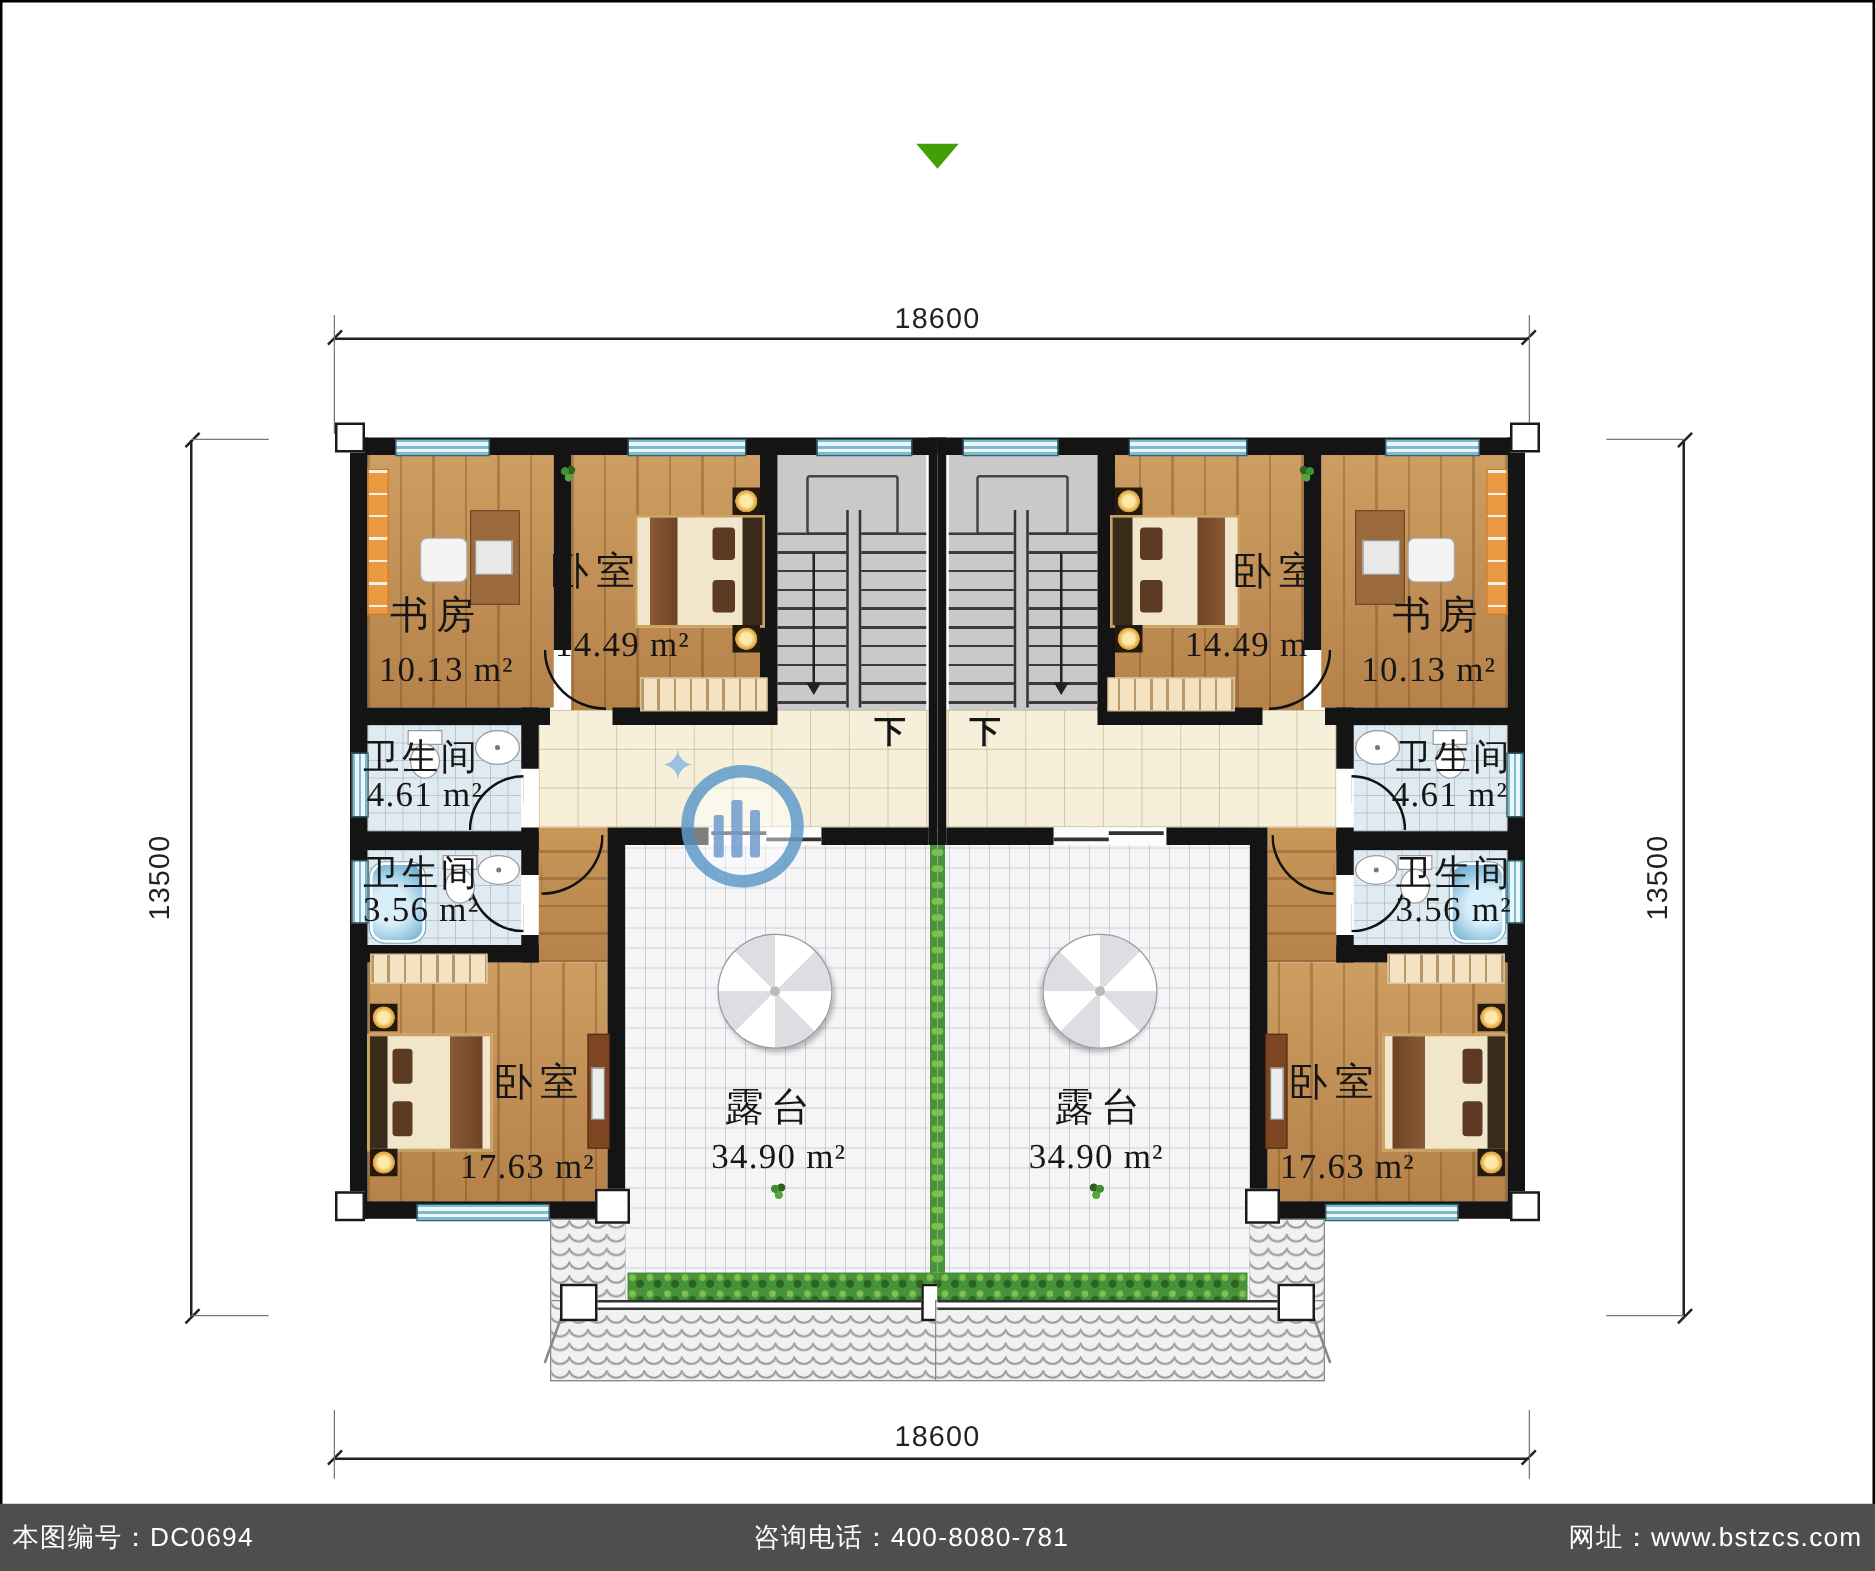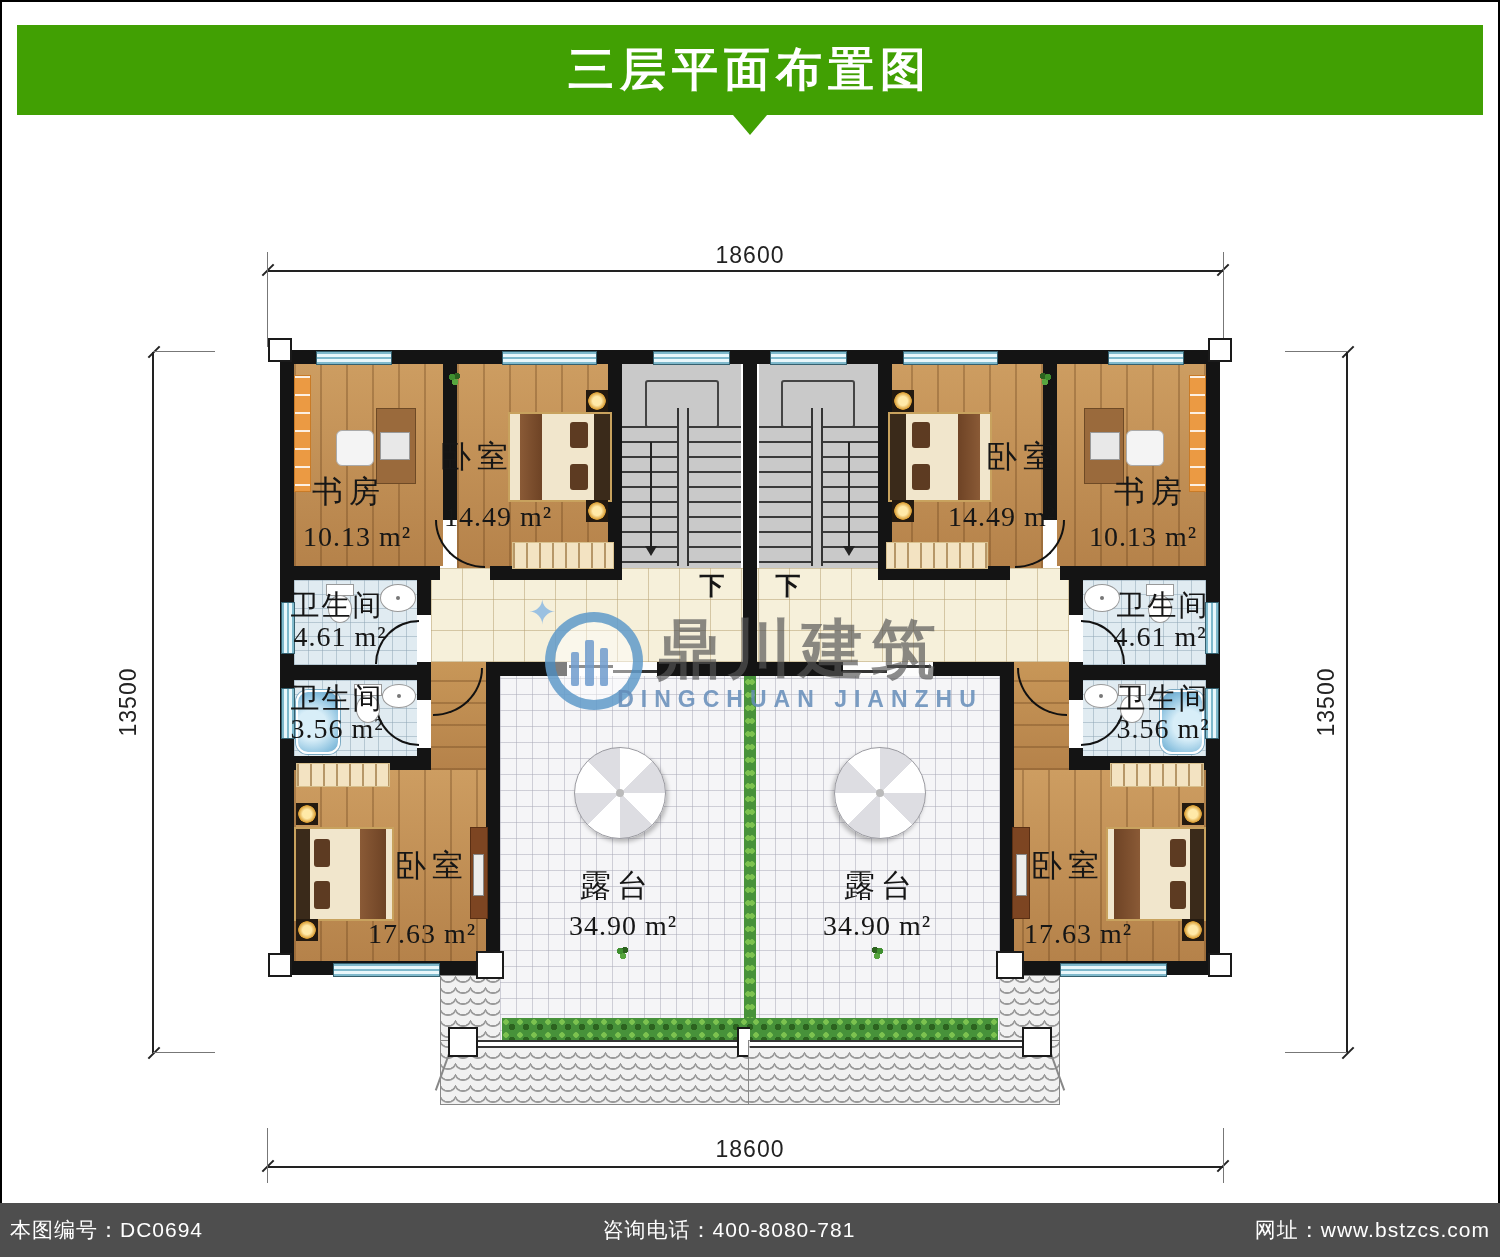--- a/index.html
+++ b/index.html
@@ -109,23 +109,20 @@
   
   .footer{position:absolute;left:0;top:1203px;width:1500px;height:54px;background:#4e4e4e;
         display:flex;align-items:center;justify-content:space-between;padding:0 10px;box-sizing:border-box;}
   .footer span{color:#fff;font-size:21px;white-space:nowrap;letter-spacing:1px;}
 </style>
 </head>
 <body>
 
 <div class="page">
 
-  <div class="banner">
-    <div class="banner-title">三层平面布置图</div>
-  </div>
   <div class="banner-tri"></div>
 
   <div class="dline" style="left:267px;top:270px;width:956px;height:2px;"></div>
   <div class="tick" style="left:260px;top:269px;"></div>
   <div class="tick" style="left:1215px;top:269px;"></div>
   <div class="ext" style="left:267px;top:252px;width:1px;height:95px;"></div>
   <div class="ext" style="left:1223px;top:252px;width:1px;height:95px;"></div>
   <div class="dimtxt" style="left:750px;top:255px;">18600</div>
 
   <div class="dline" style="left:267px;top:1166px;width:956px;height:2px;"></div>
@@ -360,22 +357,20 @@
       <div class="plant" style="left:336px;top:596px;"></div>
     </div>
     </div>
 
   <div class="wm wm-logo">
     <div class="wm-bar" style="left:16px;top:30px;width:8px;height:34px;"></div>
     <div class="wm-bar" style="left:30px;top:18px;width:9px;height:46px;"></div>
     <div class="wm-bar" style="left:45px;top:26px;width:8px;height:38px;"></div>
   </div>
   <div class="wm wm-star">✦</div>
-  <div class="wm wm-cn">鼎川建筑</div>
-  <div class="wm wm-en">DINGCHUAN JIANZHU</div>
 
   <div class="lbl name" style="left:349px;top:492px;">书房</div>
   <div class="lbl area" style="left:357px;top:537px;">10.13 m²</div>
   <div class="lbl name" style="left:477px;top:457px;">卧室</div>
   <div class="lbl area" style="left:498px;top:517px;">14.49 m²</div>
   <div class="lbl name" style="left:337px;top:606px;font-size:29px;letter-spacing:2px;">卫生间</div>
   <div class="lbl area" style="left:340px;top:637px;">4.61 m²</div>
   <div class="lbl name" style="left:337px;top:699px;font-size:29px;letter-spacing:2px;">卫生间</div>
   <div class="lbl area" style="left:337px;top:729px;">3.56 m²</div>
   <div class="lbl name" style="left:432px;top:866px;">卧室</div>

